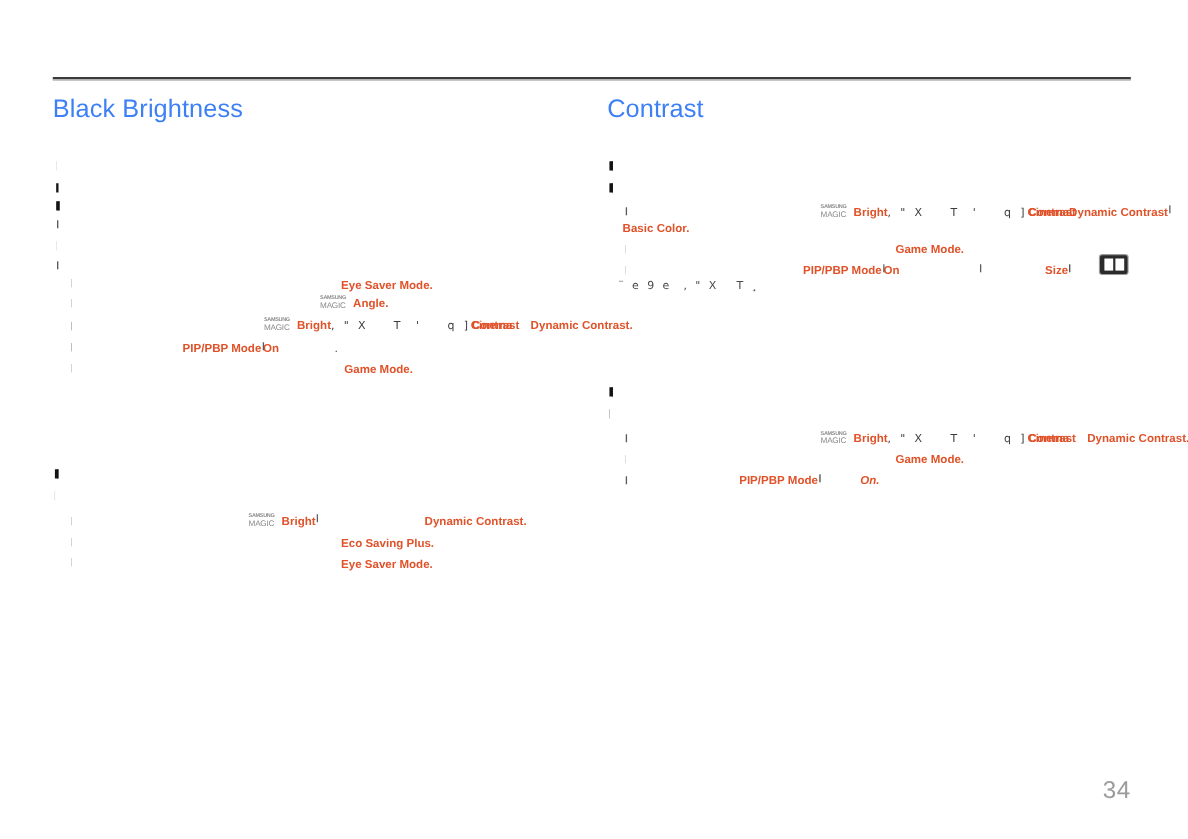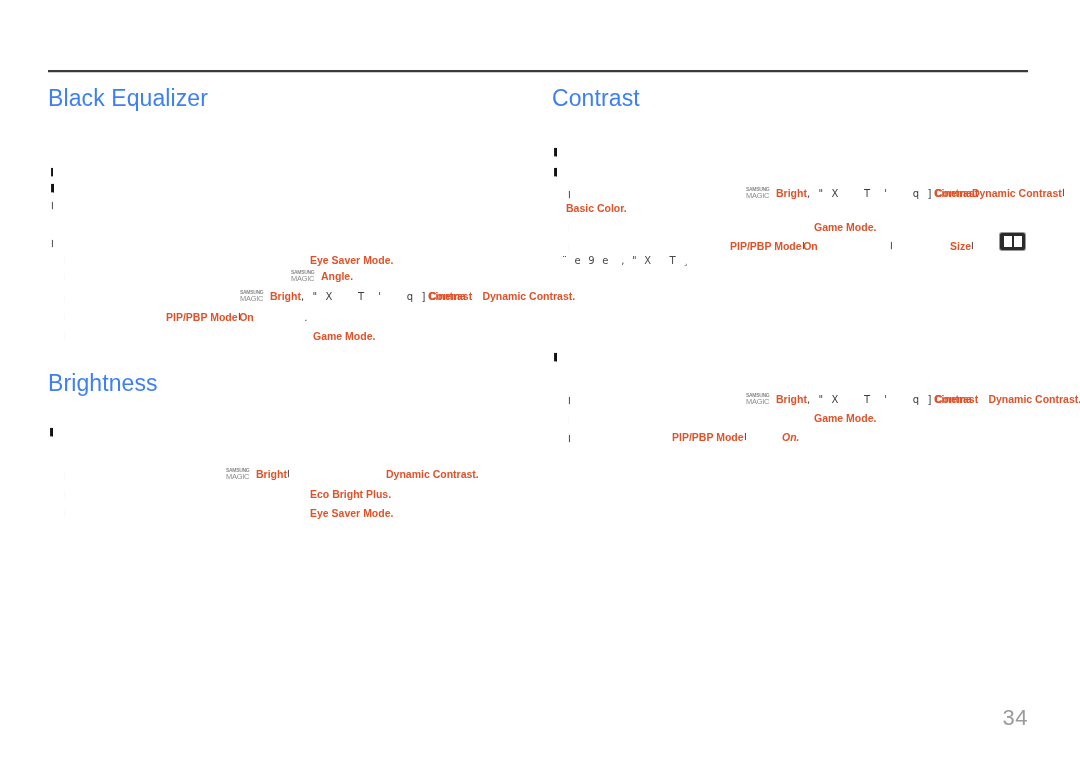--- a/index.html
+++ b/index.html
@@ -182,21 +182,21 @@
 </head>
 <body>
 
 <div class="page">
 
   <div class="top-rule"></div>
 
   <div class="col-left">
 
     <div class="section" style="height:282px;">
-      <h2 class="section-title">Black Equalizer</h2>
+      <h2 class="section-title">Black Brightness</h2>
 
       <div class="abs" style="left:2px; top:58px;">
         <span class="glyph">■h</span>
       </div>
       <div class="abs" style="left:2px; top:78px;">
         <span class="glyph">■■h</span>
       </div>
       <div class="abs" style="left:2px; top:94px;">
         <span class="glyph">■■</span>
       </div>
@@ -248,21 +248,20 @@
 
       <div class="abs" style="left:16px; top:241px;">
         <span class="glyph sub">■h</span>
       </div>
       <div class="abs" style="left:265px; top:240px;">
         <span class="hl">Game Mode</span><span class="hl">.</span>
       </div>
     </div>
 
     <div class="section" style="position:absolute; top:285px; left:0; width:492px; height:160px;">
-      <h2 class="section-title">Brightness</h2>
 
       <div class="abs" style="left:1px; top:53px;">
         <span class="glyph">■■</span>
       </div>
       <div class="abs" style="left:1px; top:73px;">
         <span class="glyph">■h</span>
       </div>
 
       <div class="abs" style="left:16px; top:95px;">
         <span class="glyph sub">■h</span>
@@ -274,21 +273,21 @@
         </span><span class="hl">Bright</span><span class="glyph tiny">■</span>
       </div>
       <div class="abs" style="left:338px; top:93px;">
         <span class="hl">Dynamic Contrast</span><span class="hl">.</span>
       </div>
 
       <div class="abs" style="left:16px; top:114px;">
         <span class="glyph sub">■h</span>
       </div>
       <div class="abs" style="left:262px; top:113px;">
-        <span class="hl">Eco Bright Plus</span><span class="hl">.</span>
+        <span class="hl">Eco Saving Plus</span><span class="hl">.</span>
       </div>
 
       <div class="abs" style="left:16px; top:133px;">
         <span class="glyph sub">■h</span>
       </div>
       <div class="abs" style="left:262px; top:132px;">
         <span class="hl">Eye Saver Mode</span><span class="hl">.</span>
       </div>
     </div>
 

